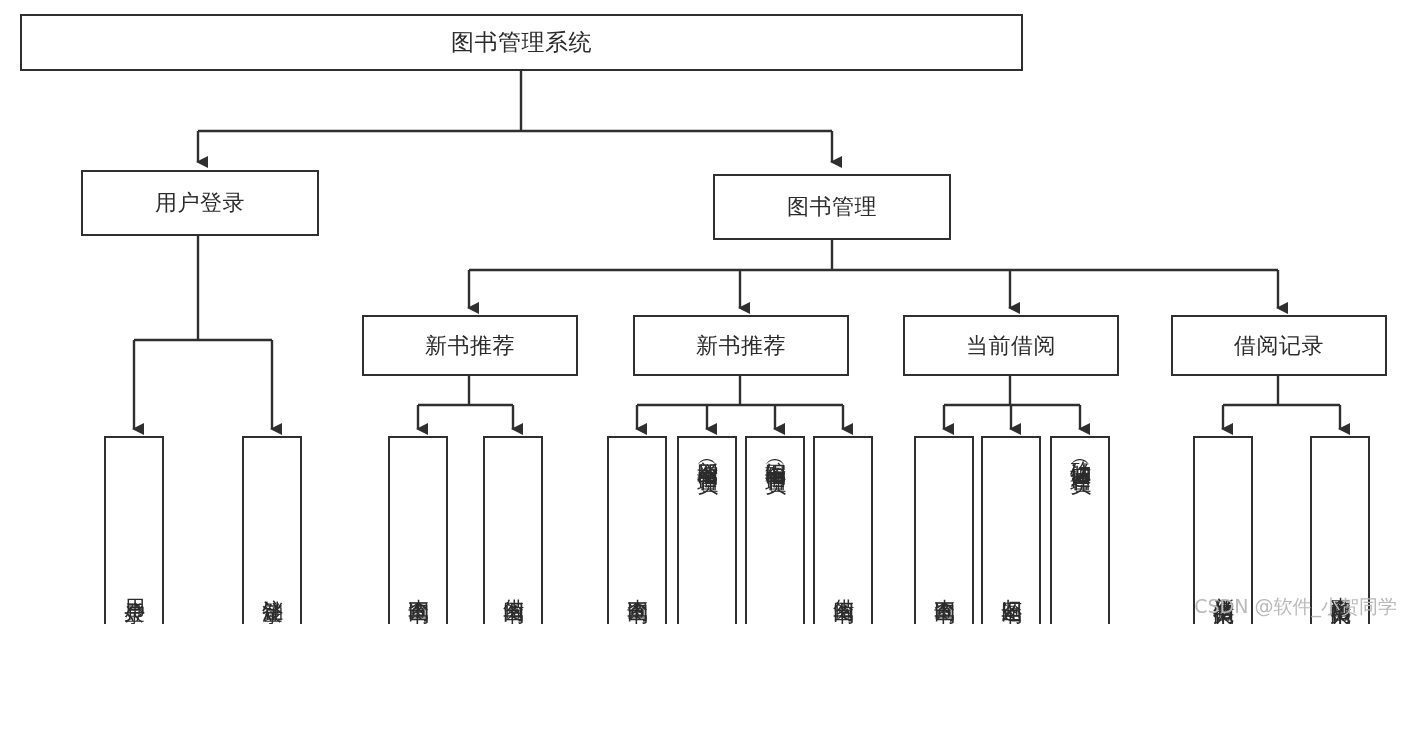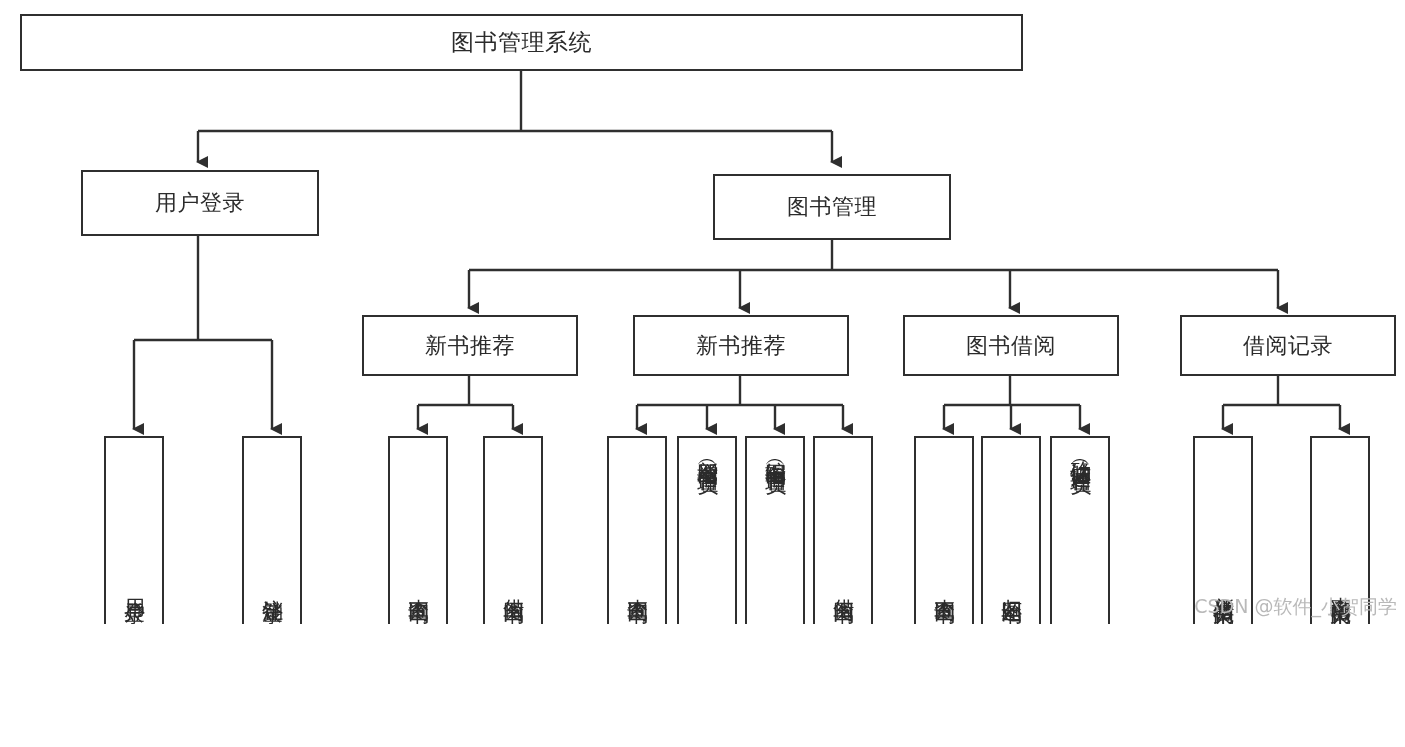--- a/index.html
+++ b/index.html
@@ -145,24 +145,24 @@
 
   <div class="node horiz" style="left:362px; top:315px; width:216px; height:61px;">
     <span class="lbl">新书推荐</span>
   </div>
 
   <div class="node horiz" style="left:633px; top:315px; width:216px; height:61px;">
     <span class="lbl">新书推荐</span>
   </div>
 
   <div class="node horiz" style="left:903px; top:315px; width:216px; height:61px;">
-    <span class="lbl">图书借阅</span>
-  </div>
-
-  <div class="node horiz" style="left:1171px; top:315px; width:216px; height:61px;margin-left:9px;">
+    <span class="lbl">当前借阅</span>
+  </div>
+
+  <div class="node horiz" style="left:1171px; top:315px; width:216px; height:61px;">
     <span class="lbl">借阅记录</span>
   </div>
 
   <div class="node vert mid" style="left:104px; top:436px; width:60px; height:299px;">
     <span class="lbl">用户登录</span>
   </div>
 
   <div class="node vert mid" style="left:242px; top:436px; width:60px; height:299px;">
     <span class="lbl">注销登录</span>
   </div>

